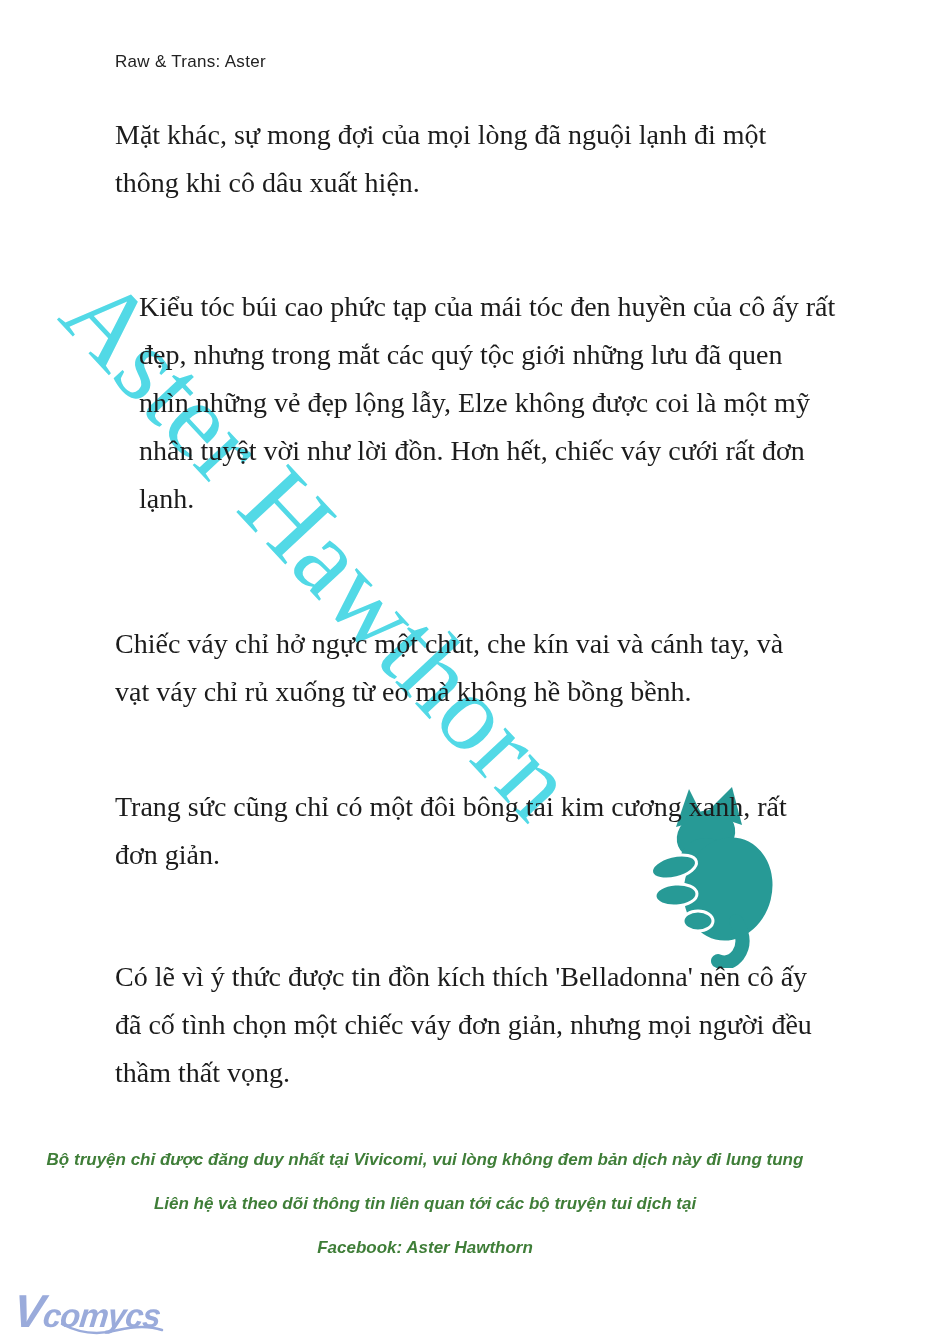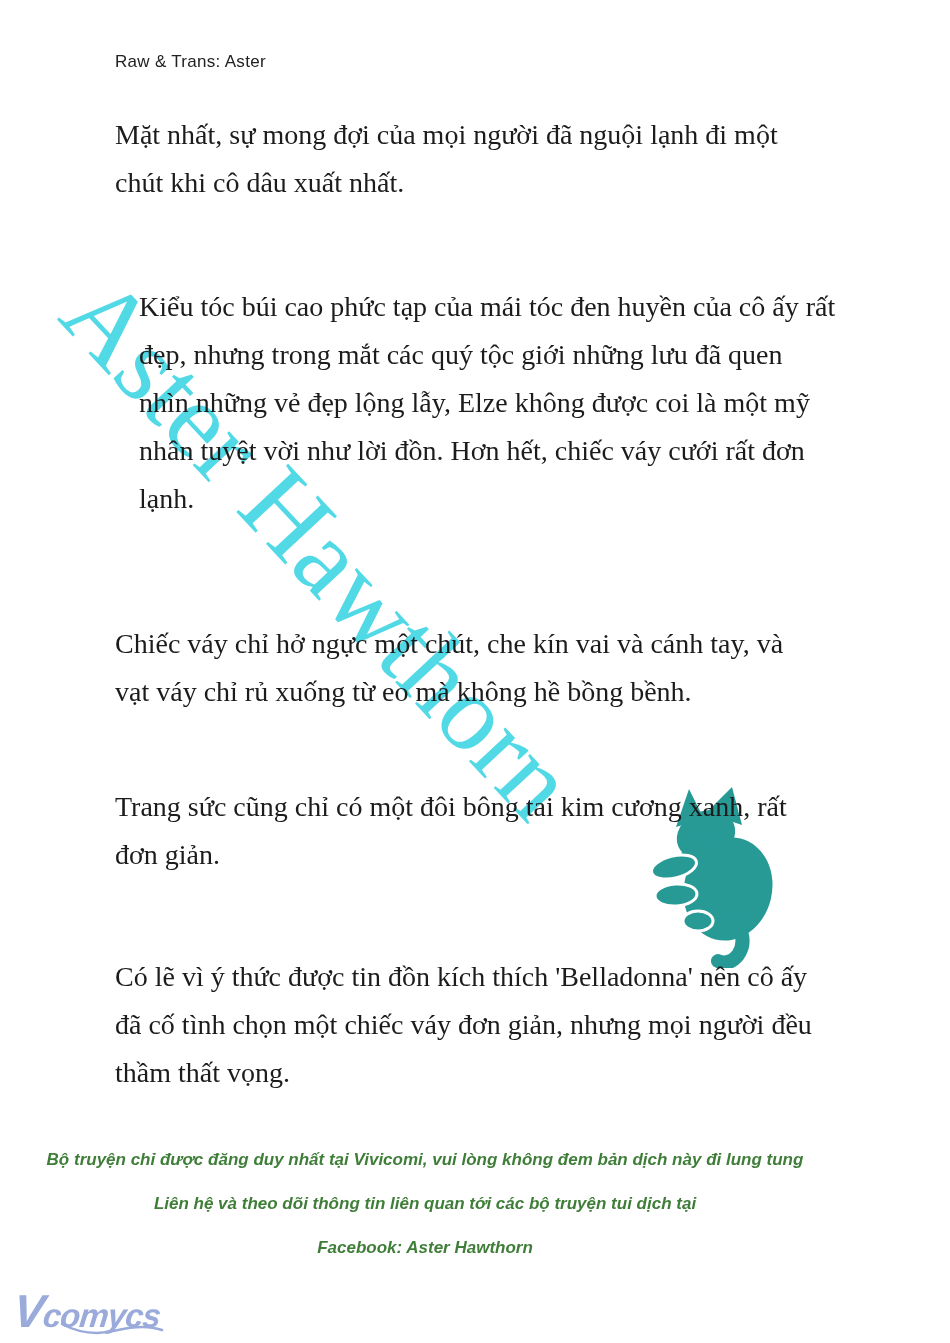--- a/index.html
+++ b/index.html
@@ -51,22 +51,22 @@
   .logo-swirl{position:absolute;left:58px;top:1318px;z-index:2;}
 </style>
 </head>
 <body>
 
 <div class="credit">Raw &amp; Trans: Aster</div>
 
 <div class="watermark">Aster Hawthorn</div>
 
 <div class="para p1">
-  <div class="tline">Mặt nhất, sự mong đợi của mọi người đã nguội lạnh đi một</div>
-  <div class="tline">chút khi cô dâu xuất nhất.</div>
+  <div class="tline">Mặt khác, sự mong đợi của mọi lòng đã nguội lạnh đi một</div>
+  <div class="tline">thông khi cô dâu xuất hiện.</div>
 </div>
 
 <div class="para p2">
   <div class="tline">Kiểu tóc búi cao phức tạp của mái tóc đen huyền của cô ấy rất</div>
   <div class="tline">đẹp, nhưng trong mắt các quý tộc giới những lưu đã quen</div>
   <div class="tline">nhìn những vẻ đẹp lộng lẫy, Elze không được coi là một mỹ</div>
   <div class="tline">nhân tuyệt vời như lời đồn. Hơn hết, chiếc váy cưới rất đơn</div>
   <div class="tline">lạnh.</div>
 </div>
 

